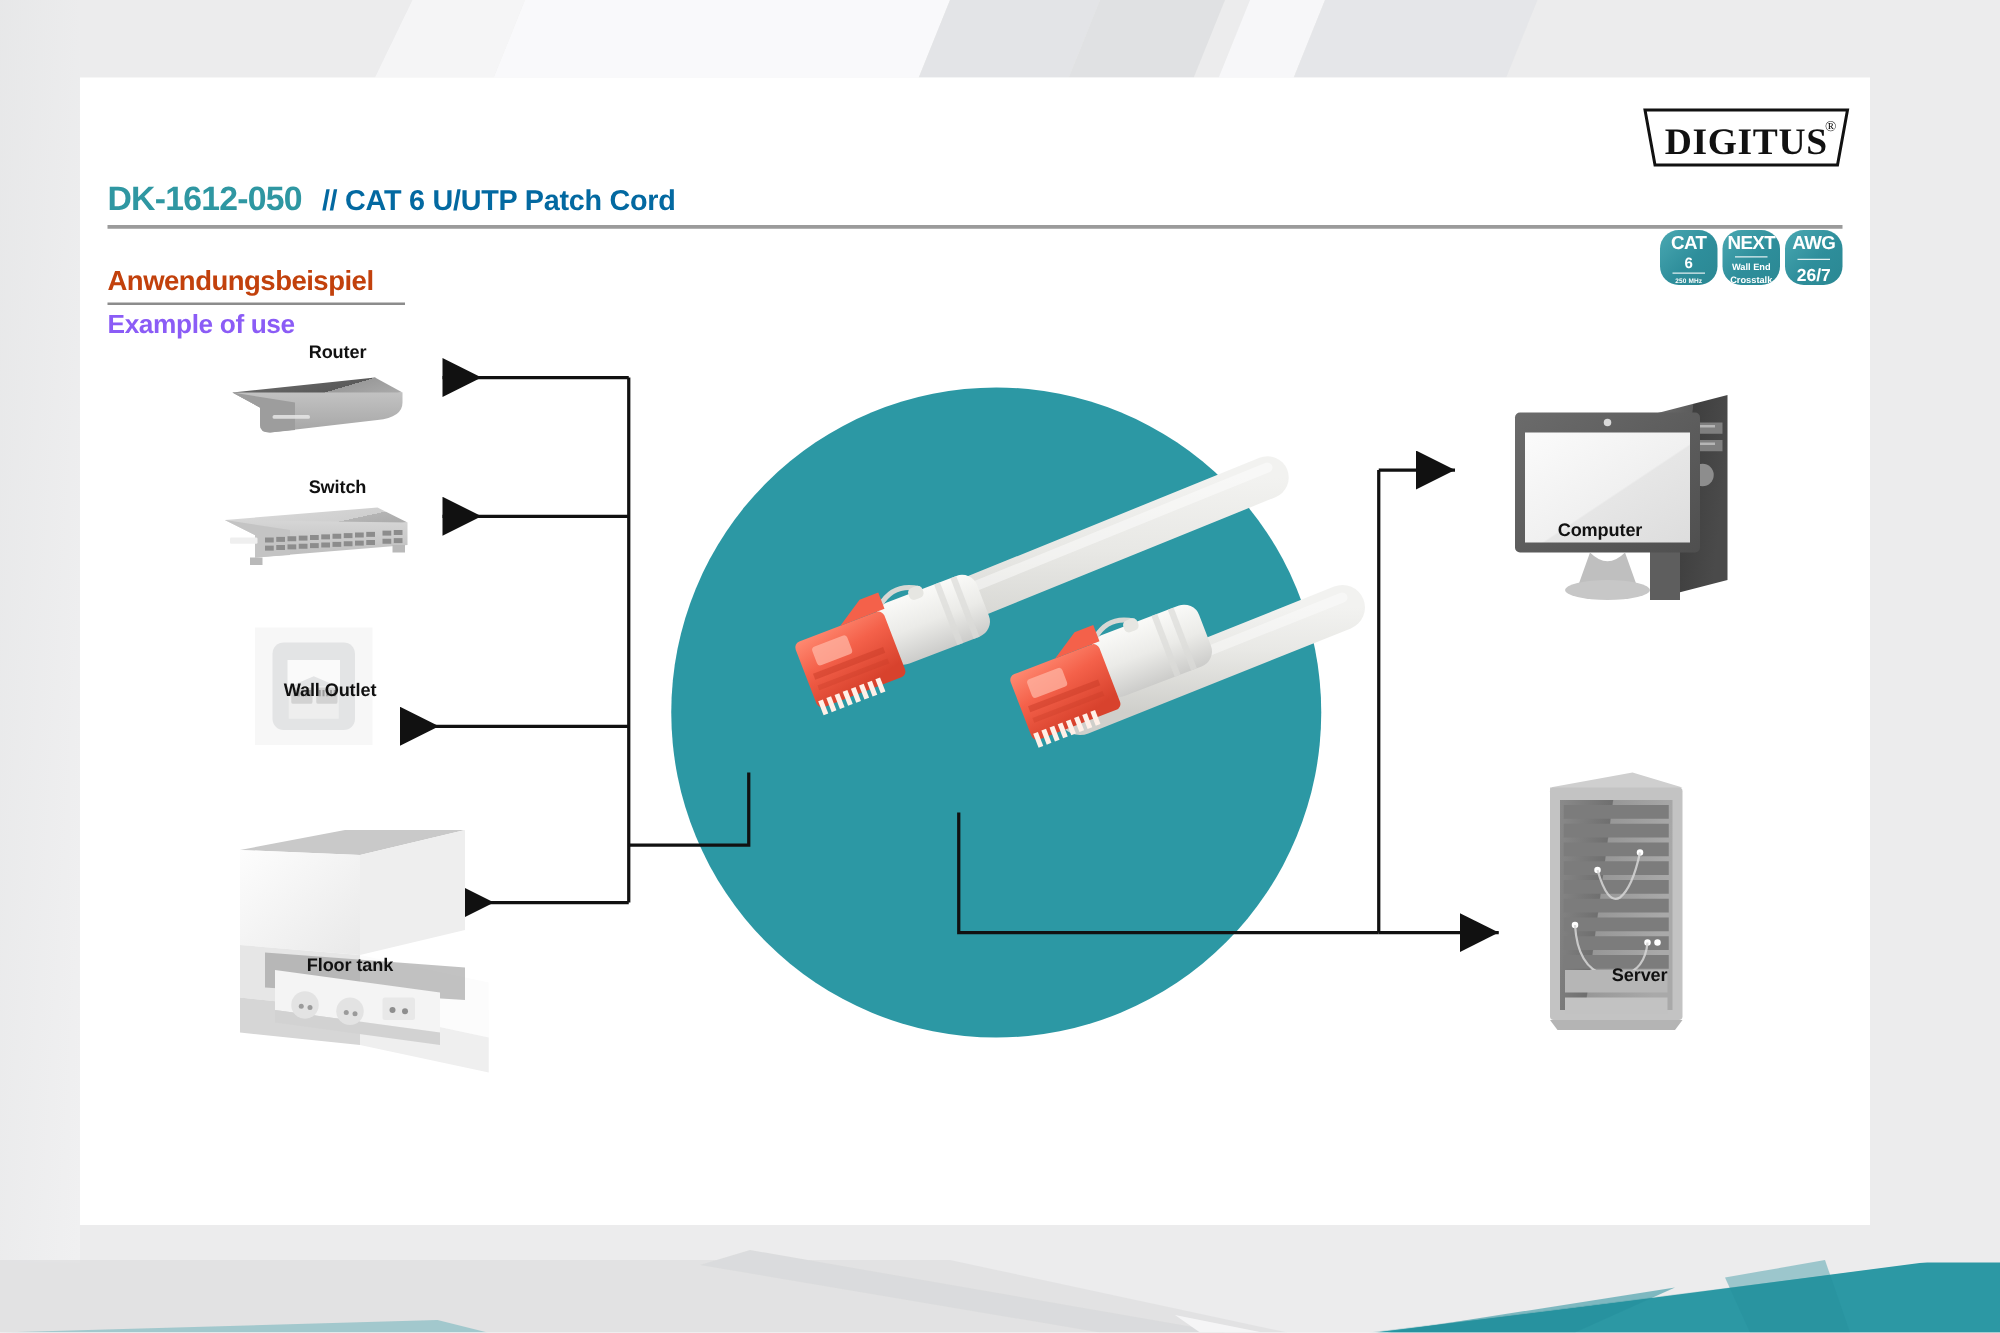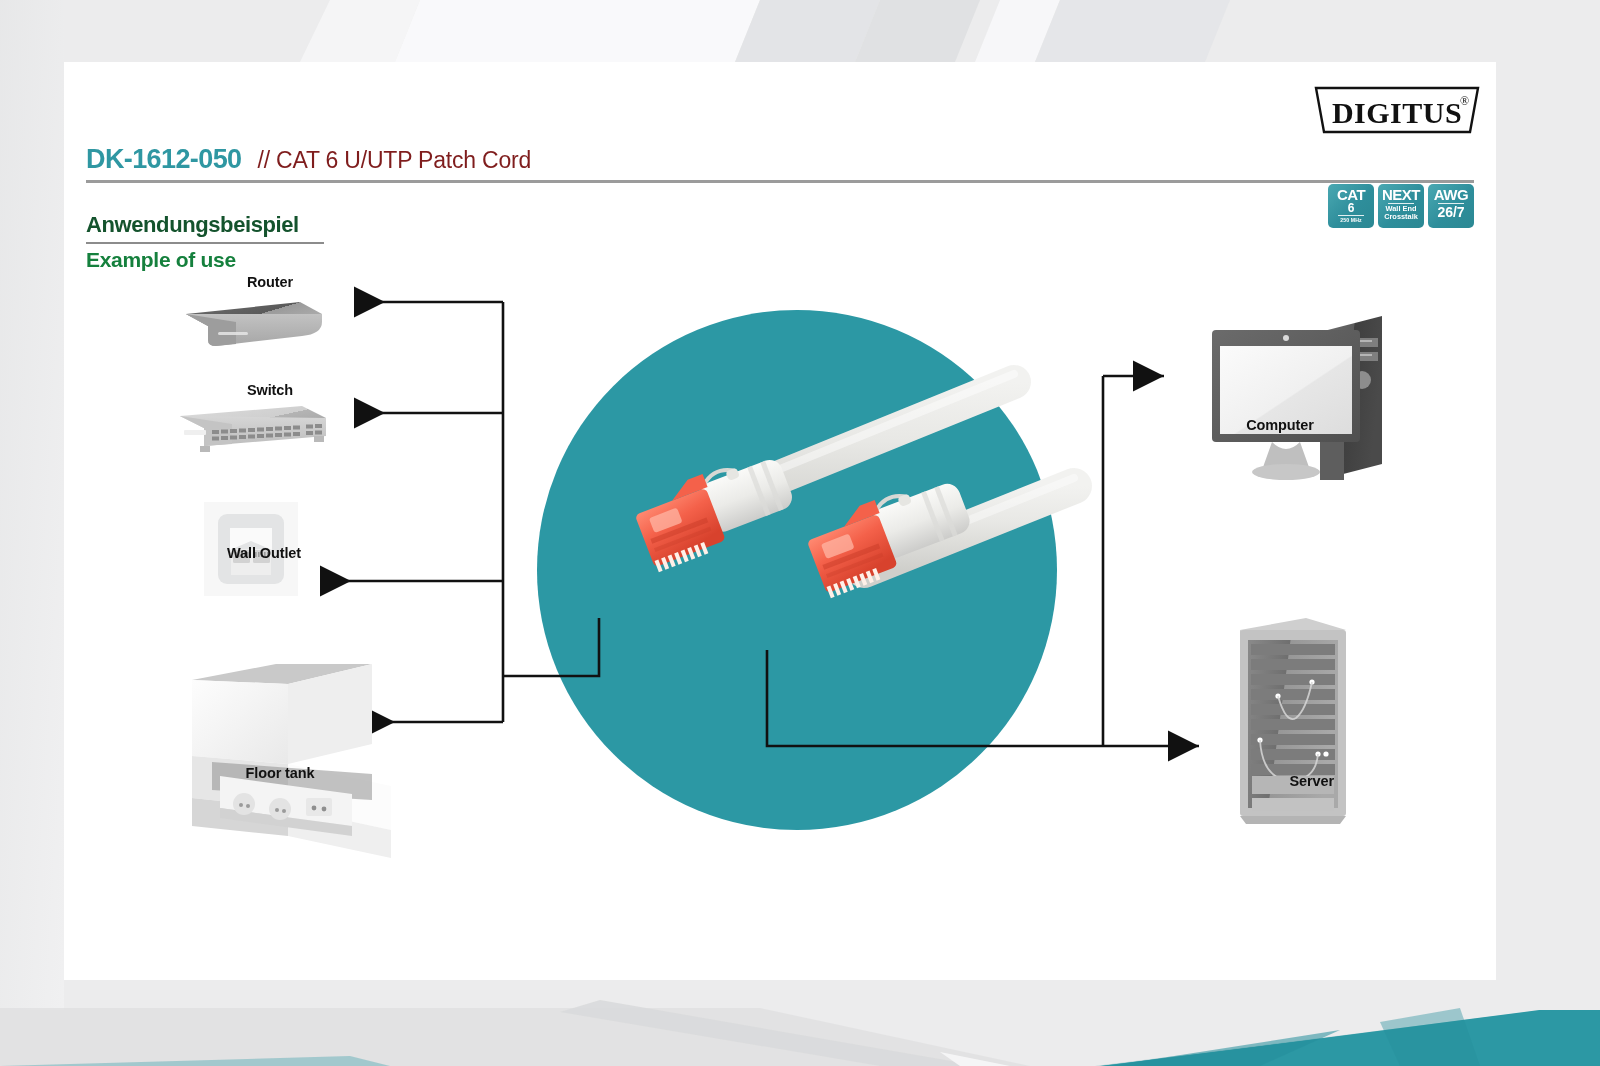--- a/index.html
+++ b/index.html
@@ -35,57 +35,57 @@
   .title-row {
     position:absolute; left:22px; top:82px; width:1388px;
     display:flex; align-items:baseline;
   }
   .sku {
     font-size:27px; font-weight:bold; color:#2f97a2;
     letter-spacing:-0.6px;
     font-family:"Liberation Sans", sans-serif;
   }
   .subtitle {
-    font-size:23px; color:#7f1d1d; margin-left:16px;
-    font-weight:400; letter-spacing:-0.2px;
+    font-size:23px; color:#0369a1; margin-left:16px;
+    font-weight:700; letter-spacing:-0.2px;
   }
   .title-rule {
     position:absolute; left:22px; top:118px; width:1388px; height:3px;
     background:#9b9b9b;
   }
 
   
   .badges {
     position:absolute; right:22px; top:122px;
     display:flex; gap:4px; z-index:8;
   }
   .badge {
-    width:46px; height:44px; border-radius:5px;
+    width:46px; height:44px; border-radius:15px;
     background:linear-gradient(135deg,#4aa8b2 0%, #2e8e9b 55%, #2b8893 100%);
     color:#ffffff; text-align:center;
-    display:flex; flex-direction:column; align-items:center; justify-content:flex-start;
+    display:flex; flex-direction:column; align-items:center; justify-content:space-between;
     padding-top:3px; position:relative; overflow:hidden;
   }
   .badge .b-main { font-size:15px; font-weight:bold; line-height:15px; letter-spacing:-0.5px; }
   .badge .b-sub  { font-size:12px; font-weight:bold; line-height:12px; }
   .badge .b-rule { width:26px; height:1px; background:rgba(255,255,255,.85); margin:1px 0 1px 0; }
   .badge .b-tiny { font-size:5.2px; font-weight:bold; line-height:6px; letter-spacing:0.1px; }
   .badge .b-two  { font-size:7.4px; font-weight:bold; line-height:8px; }
   .badge .b-big2 { font-size:14px; font-weight:bold; line-height:15px; }
 
   
   .h-de {
     position:absolute; left:22px; top:150px;
-    font-size:22px; font-weight:bold; color:#14532d; letter-spacing:-0.4px;
+    font-size:22px; font-weight:bold; color:#c2410c; letter-spacing:-0.4px;
     padding-bottom:3px;
   }
   .h-de-rule { position:absolute; left:22px; top:180px; width:238px; height:2px; background:#8c8c8c; }
   .h-en {
     position:absolute; left:22px; top:186px;
-    font-size:21px; font-weight:bold; color:#15803d; letter-spacing:-0.3px;
+    font-size:21px; font-weight:bold; color:#8b5cf6; letter-spacing:-0.3px;
   }
 
   
   .diagram { position:absolute; left:0; top:0; width:1268px; height:918px; }
   .diagram > svg { position:absolute; left:0; top:0; }
 
   
   .dev-label {
     position:absolute; text-align:center;
     font-size:14.5px; font-weight:bold; color:#111; letter-spacing:-0.1px;

